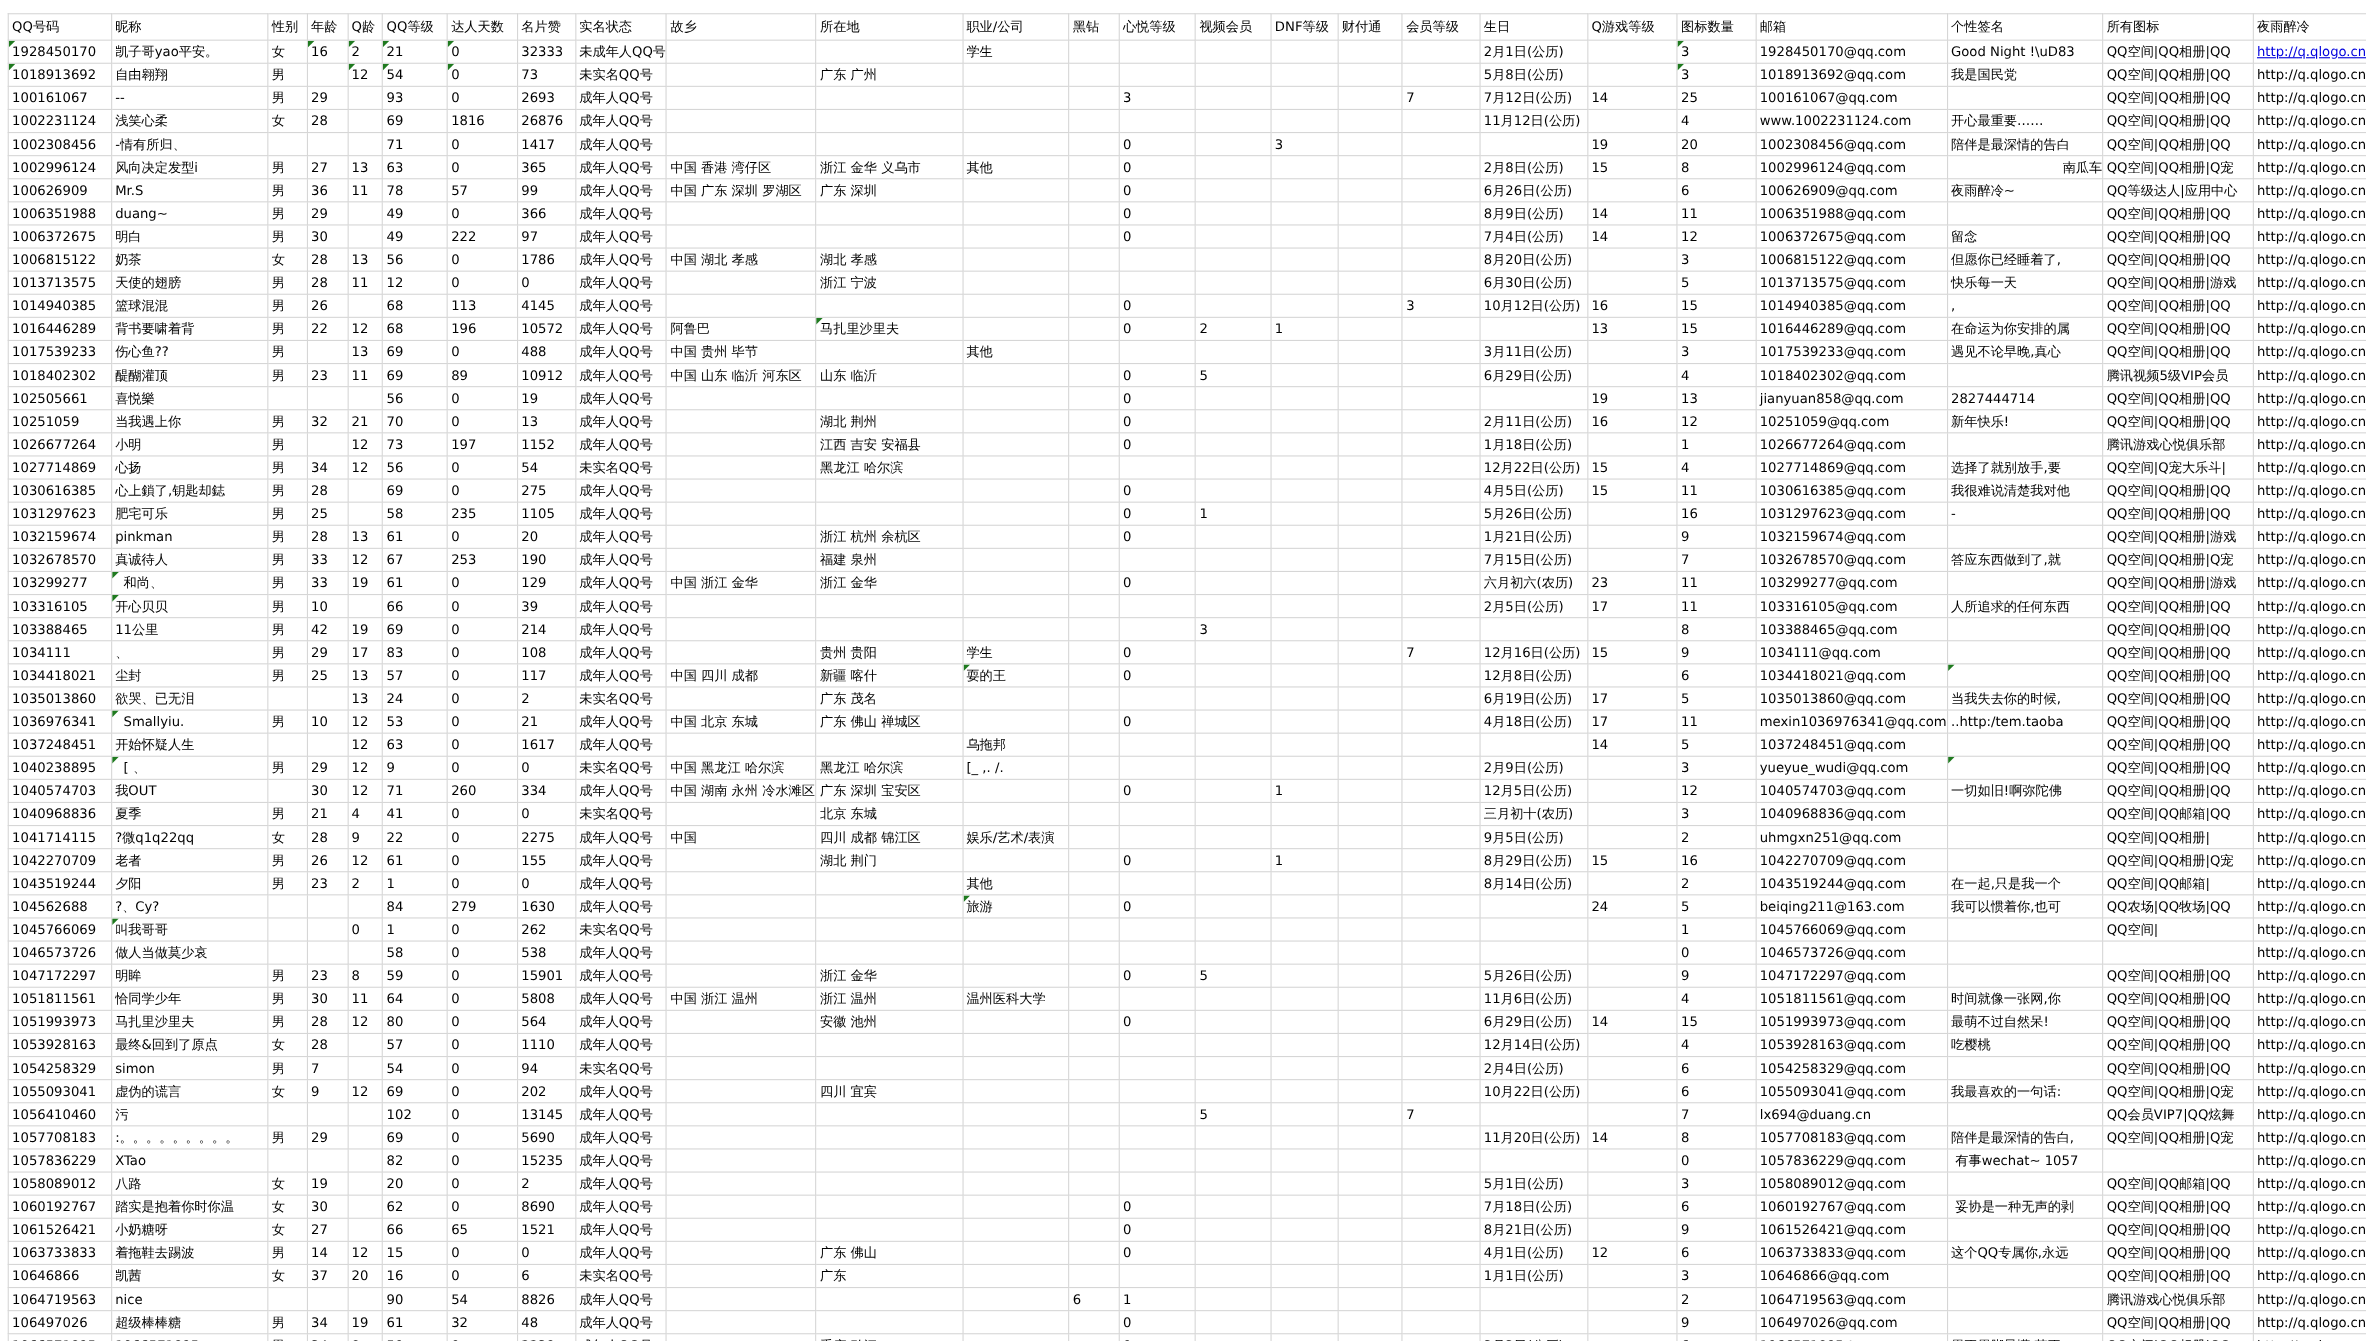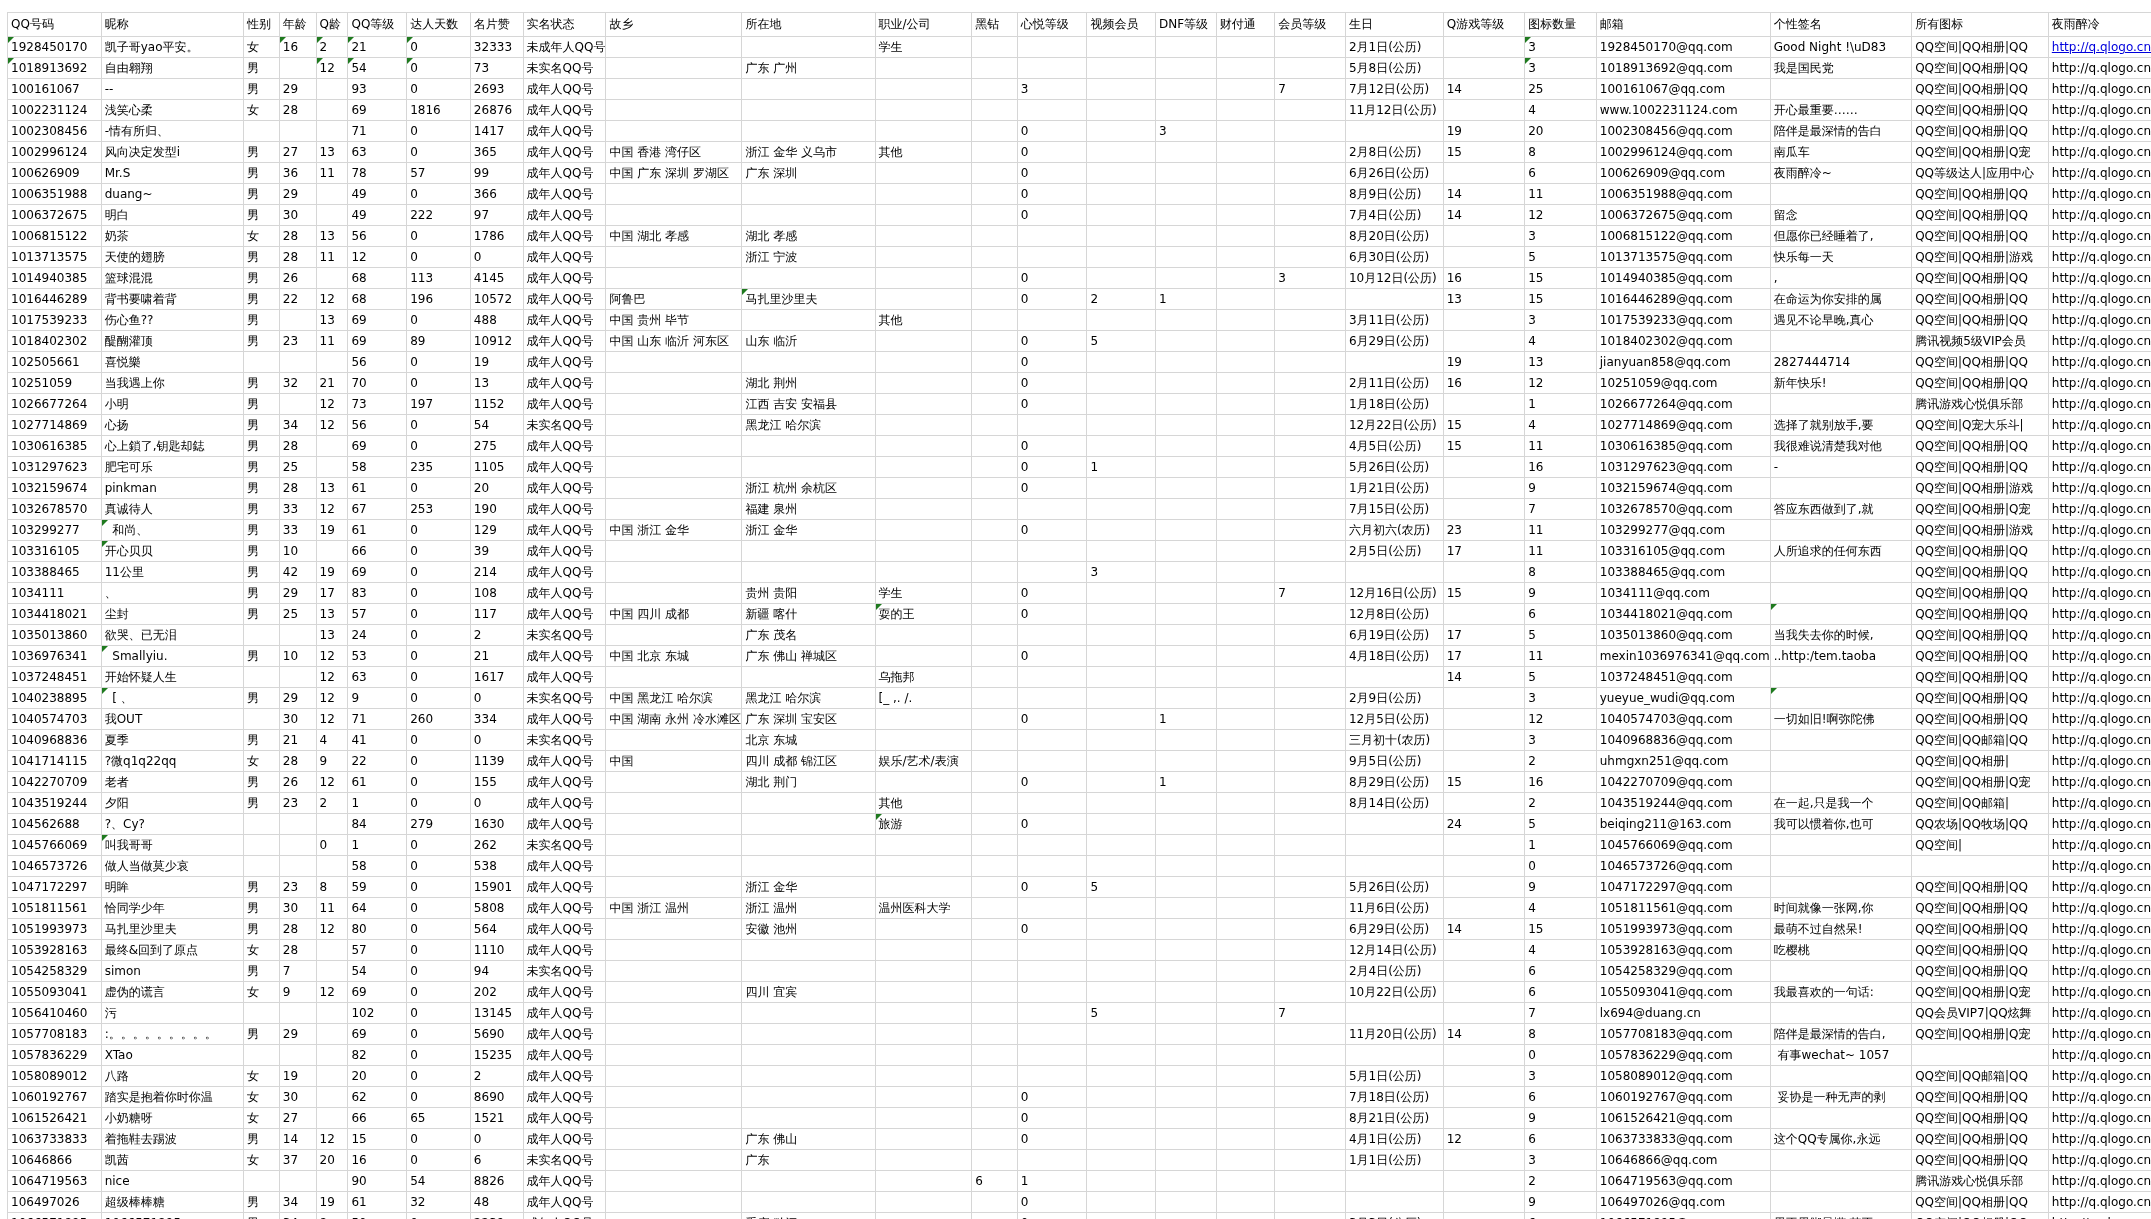--- a/index.html
+++ b/index.html
@@ -5,21 +5,21 @@
   html,body{margin:0;padding:0;background:#fff;}
   .sheet{position:relative;width:2151px;height:1219px;overflow:hidden;background:#fff;
          font-family:"DejaVu Sans",sans-serif;font-size:12px;color:#000;padding-left:44px;}
   table.grid{border-collapse:collapse;table-layout:fixed;position:absolute;left:7px;top:12px;}
   table.grid td{border:1px solid #d6d6d6;height:20px;line-height:20px;padding:0 0 0 3px;
       white-space:nowrap;overflow:hidden;position:relative;vertical-align:middle;}
   tr.hdr td{height:23px;line-height:23px;}
   .gt{position:absolute;top:0;left:0;width:0;height:0;
       border-top:6px solid #1f7a1f;border-right:6px solid transparent;}
   a.avlink{color:#0000dd;text-decoration:underline;cursor:pointer;}
-  td.ralign{text-align:left;padding-right:2px;}
+  td.ralign{text-align:right;padding-right:2px;}
 </style>
 </head>
 <body>
 
 <div class="sheet">
   <table class="grid">
     <colgroup>
         <col style="width: 94px;">
         <col style="width: 143px;">
         <col style="width: 36px;">
@@ -997,21 +997,21 @@
           <td>http://q.qlogo.cn</td>
         </tr>
         <tr>
           <td>1041714115</td>
           <td>?微q1q22qq</td>
           <td>女</td>
           <td>28</td>
           <td>9</td>
           <td>22</td>
           <td>0</td>
-          <td>1139</td>
+          <td>2275</td>
           <td>成年人QQ号</td>
           <td>中国</td>
           <td>四川 成都 锦江区</td>
           <td>娱乐/艺术/表演</td>
           <td></td>
           <td></td>
           <td></td>
           <td></td>
           <td></td>
           <td></td>

